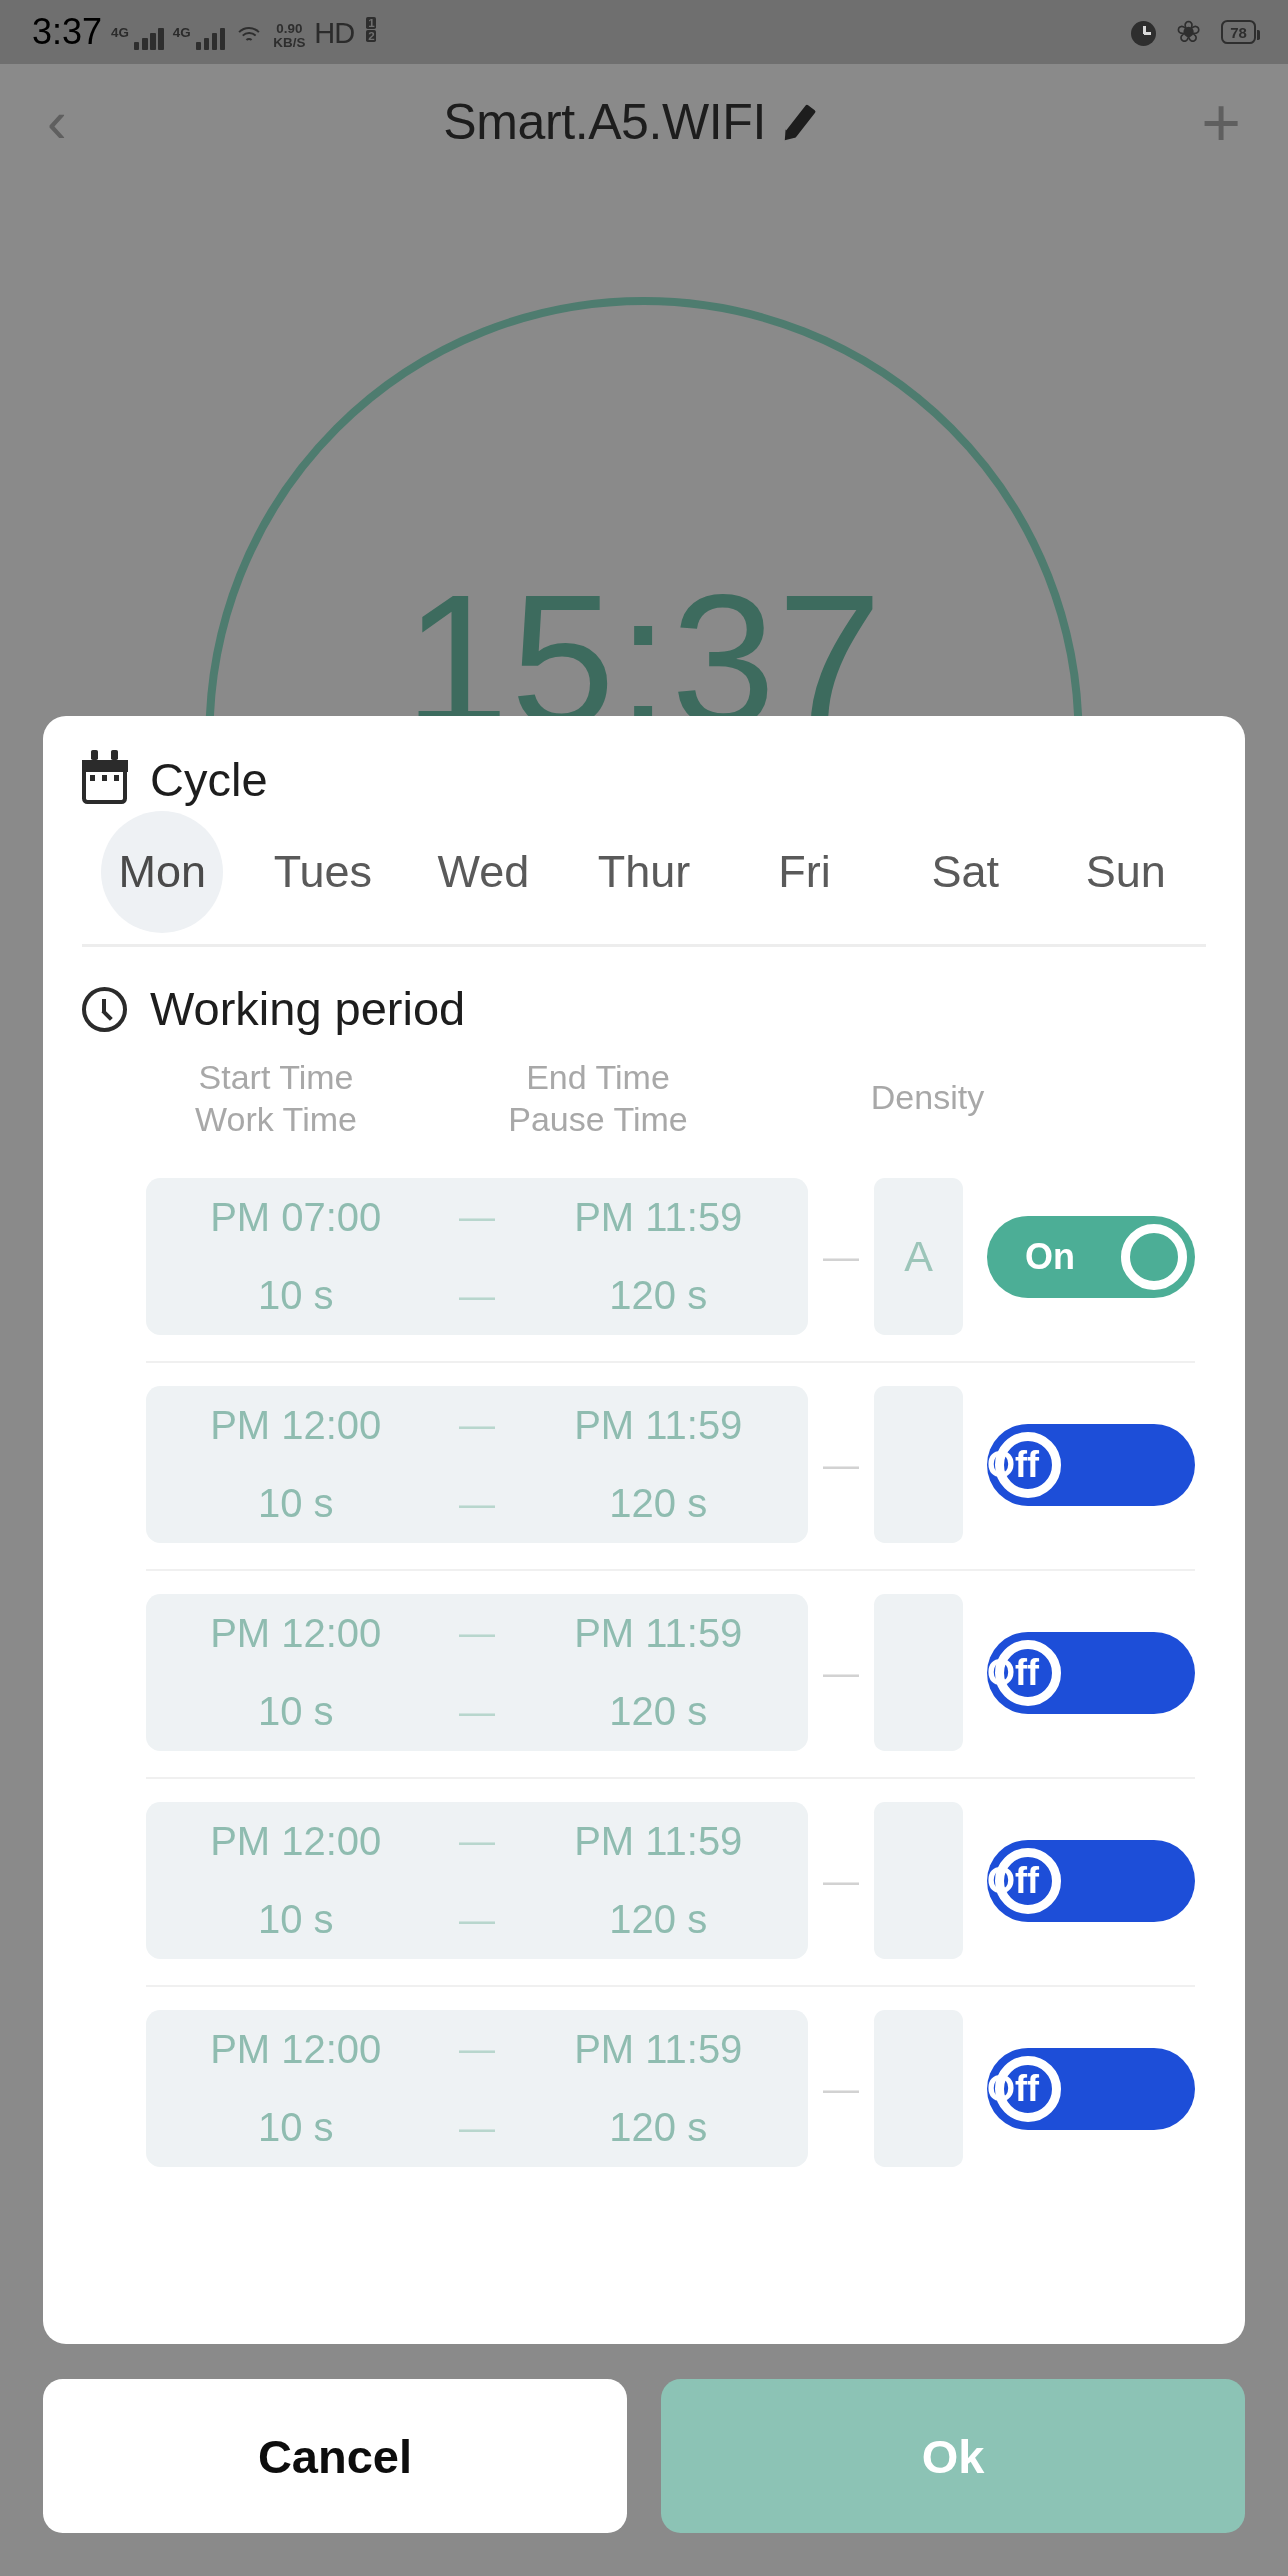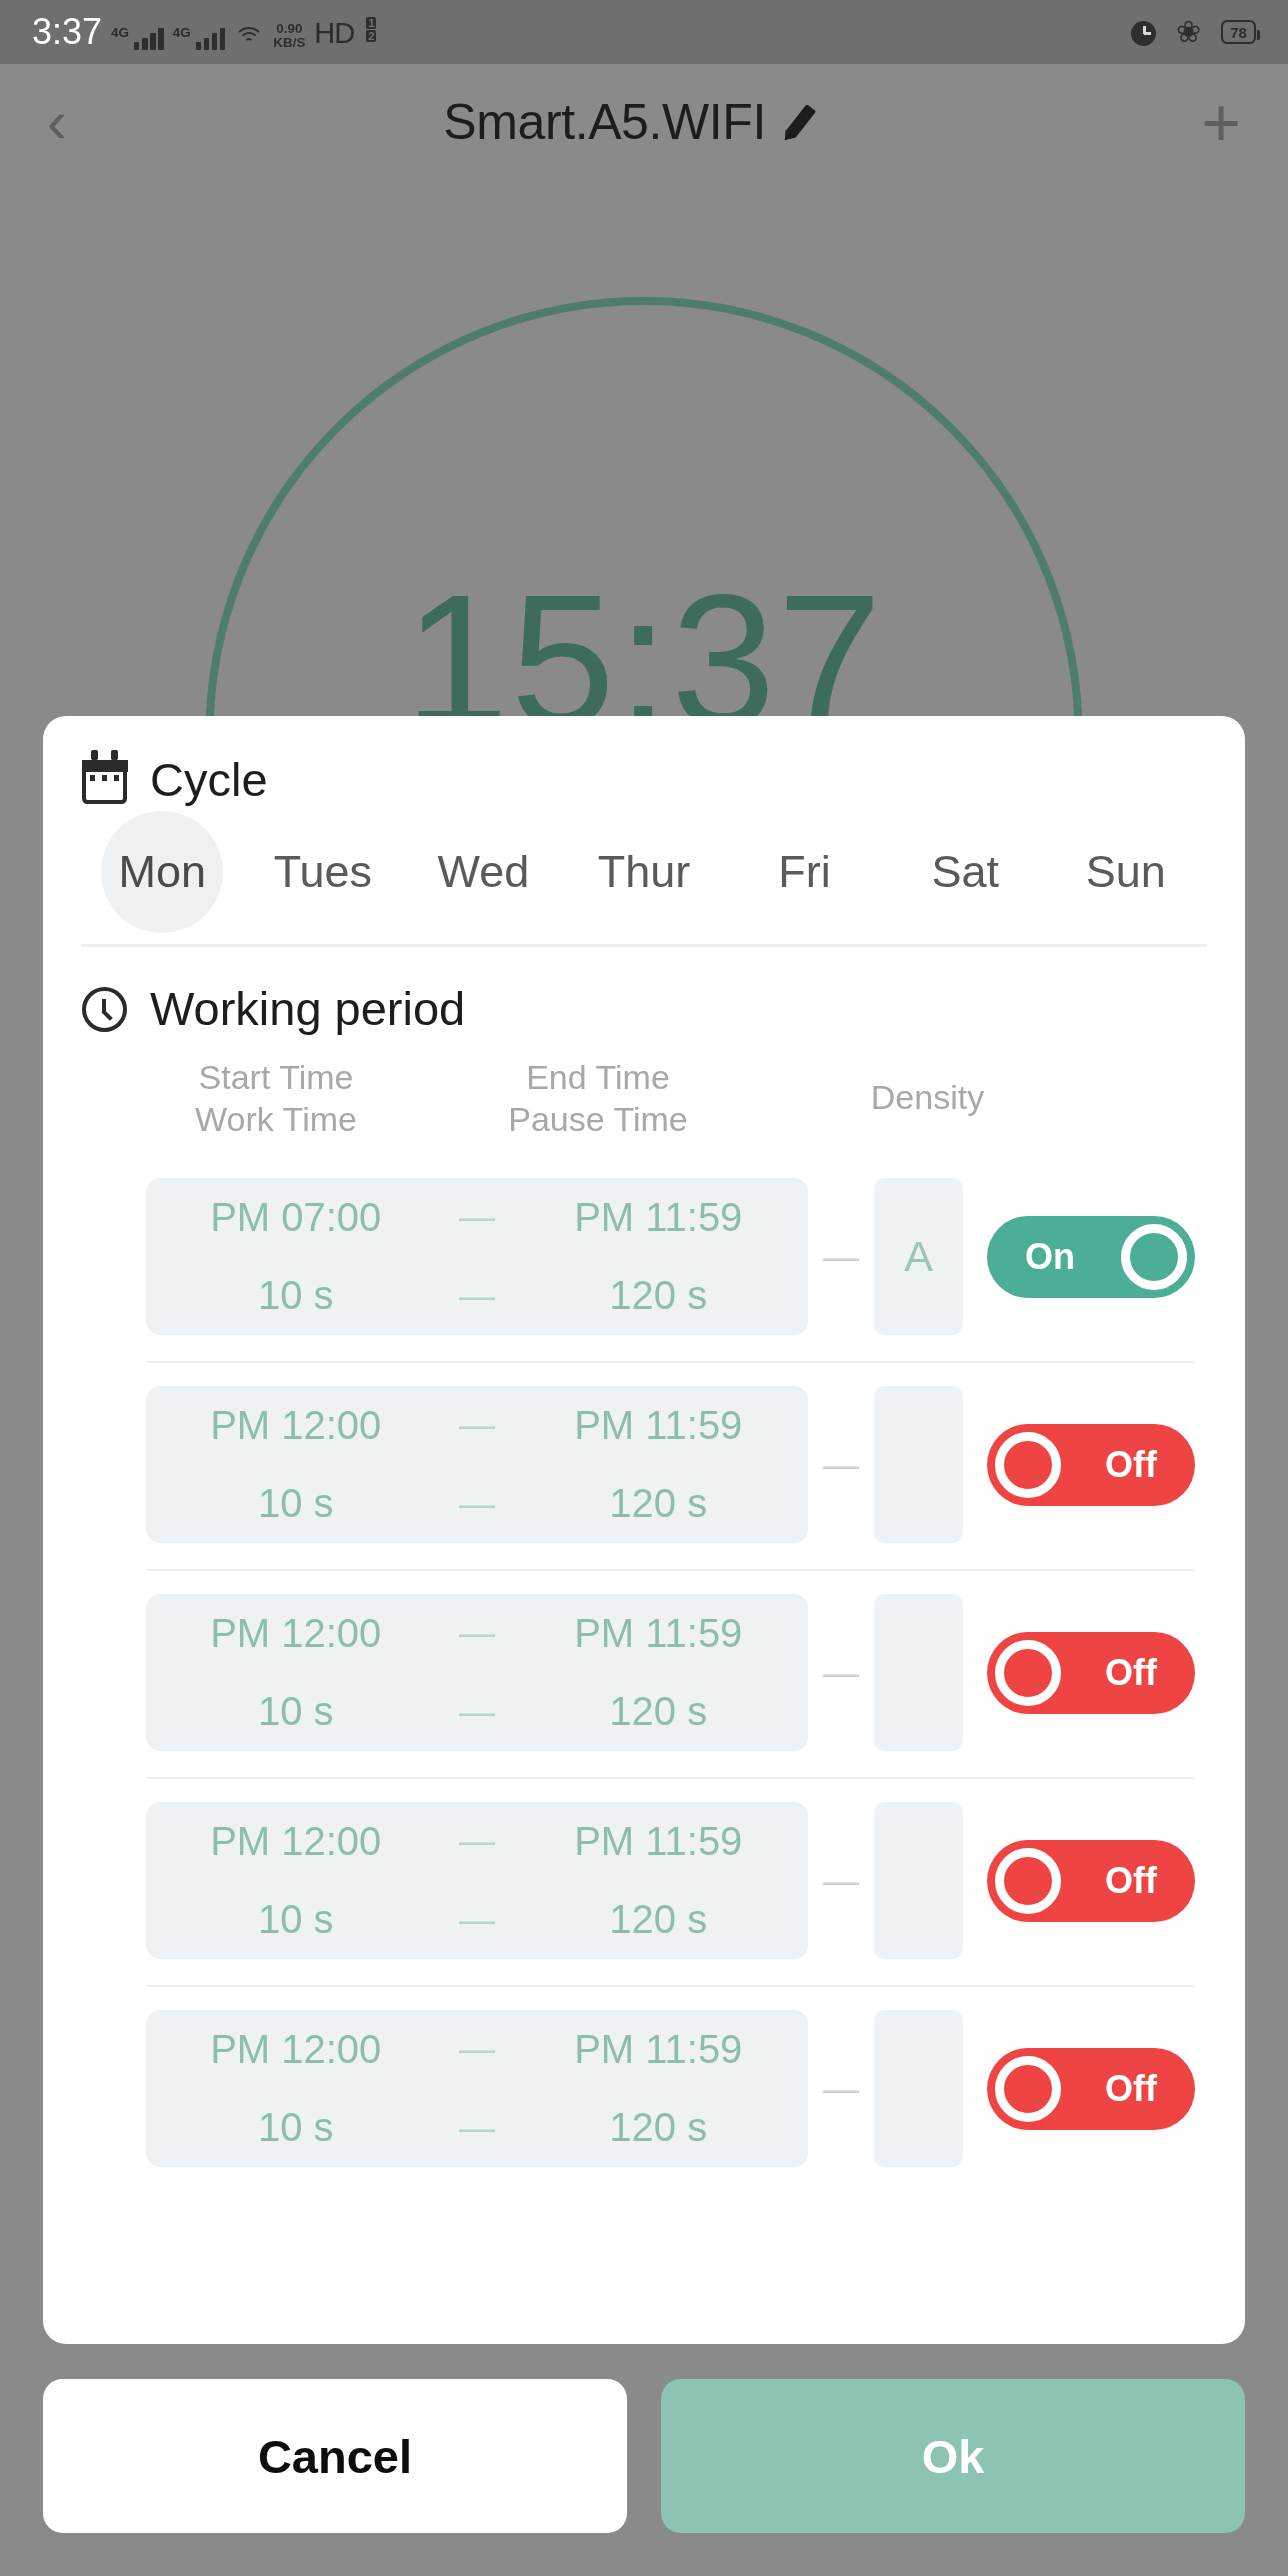--- a/index.html
+++ b/index.html
@@ -11,21 +11,21 @@
   }
   #screen { position: relative; width: 1288px; height: 2576px; background: #8a8a8a; }
 
   
   #statusbar {
     position: absolute; top: 0; left: 0; width: 1288px; height: 64px;
     background: #6f6f6f; color: #2b2b2b;
     display: flex; align-items: center; padding: 0 32px;
   }
   .sb-left { display: flex; align-items: flex-end; gap: 9px; }
-  .sb-time { font-size: 36px; font-weight: 500; color: #ffffff; line-height: 1; }
+  .sb-time { font-size: 36px; font-weight: 500; color: #000000; line-height: 1; }
   .sig { display: flex; align-items: flex-end; gap: 2.7px; position: relative; padding-left: 23px;}
   .sig .g { position:absolute; left:0; top:-1.8px; font-size:13.4px; font-weight:700; line-height:1;}
   .sig i { display: block; width: 5.4px; background: #2e2e2e; border-radius: 0.9px; }
   .sig i:nth-child(2){height:8px;} .sig i:nth-child(3){height:12.5px;}
   .sig i:nth-child(4){height:17px;} .sig i:nth-child(5){height:22.4px;}
   .wifi { position: relative; width: 30px; height: 25px; }
   .wifi b { position:absolute; left:50%; transform:translateX(-50%); border:2.7px solid #2e2e2e;
             border-bottom-color:transparent; border-left-color:transparent; border-right-color:transparent;
             border-radius:50%; }
   .wifi b:nth-child(1){ width:30px; height:30px; top:1.8px;}
@@ -121,21 +121,21 @@
   .tc { flex: 1; text-align: center; font-size: 40px; color: #8fbcb0; }
   .tdash { width: 63px; text-align: center; font-size: 36px; color: #b8d6cd; }
   .rowdash { width: 66px; text-align: center; font-size: 36px; color: #d2d2d2; }
   .dens { width: 89px; height: 157px; background: #eef2f4; border-radius: 10.7px;
           display: flex; align-items: center; justify-content: center;
           font-size: 43px; color: #9cc5b9; }
   .tgwrap { flex: 1; display: flex; justify-content: flex-end; padding-right: 50px; }
   .toggle { width: 208px; height: 82px; border-radius: 41px; display: flex; align-items: center;
             position: relative; }
   .toggle.on { background: #4cae96; justify-content: flex-start; padding-left: 38px; }
-  .toggle.off { background: #ef4444; justify-content: flex-end; padding-right: 38px; }
+  .toggle.off { background: #1d4ed8; padding-right: 38px; }
   .toggle .lbl { font-size: 36px; color: #fff; font-weight: 700; }
   .knob { position: absolute; top: 8px; width: 66px; height: 66px; border-radius: 50%;
           border: 9.8px solid #fff; }
   .toggle.on .knob { right: 8px; }
   .toggle.off .knob { left: 8px; }
 
   
   #footer { position: absolute; left: 43px; bottom: 43px; width: 1202px; height: 154px;
             display: flex; gap: 34px; }
   .btn { flex: 1; border-radius: 19.7px; display: flex; align-items: center; justify-content: center;

